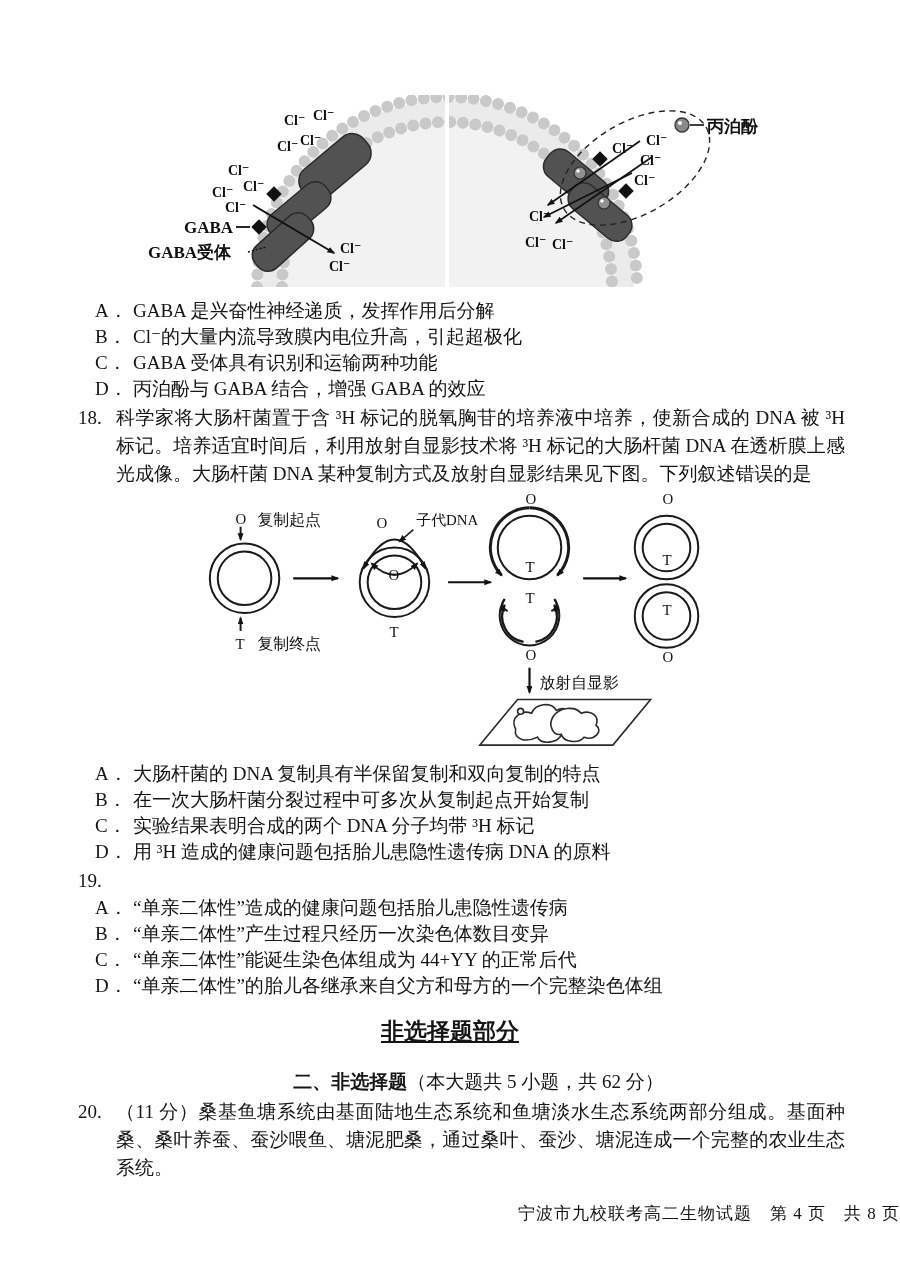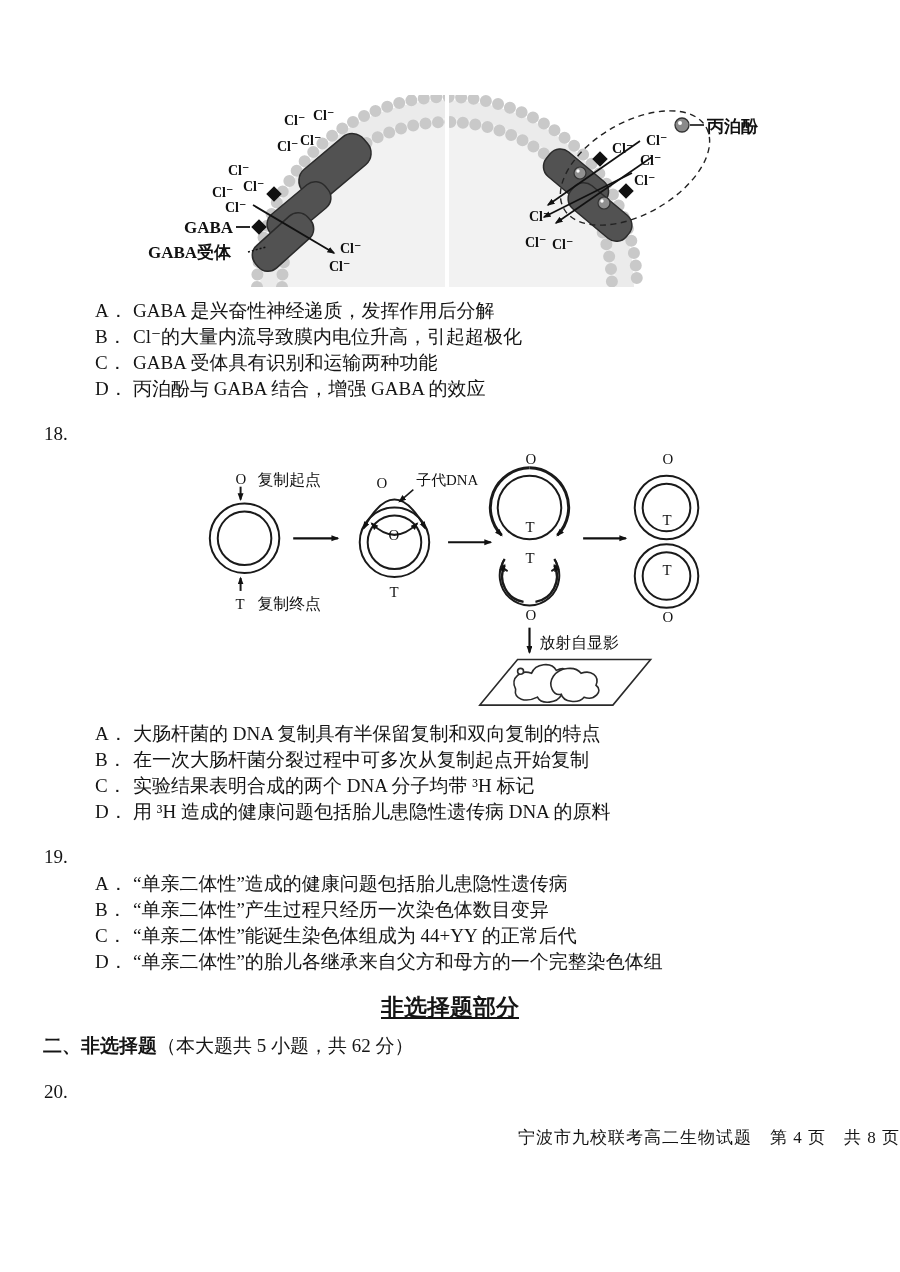--- a/index.html
+++ b/index.html
@@ -10,25 +10,25 @@
     font-family:"Liberation Serif","DejaVu Serif",serif;
     font-size:19px;
   }
   .fig1-wrap { margin:95px 0 6px 148px; }
   .fig2-wrap { margin:2px 0 4px 182px; }
   svg text { font-family:"Liberation Serif","DejaVu Serif",serif; }
   .opts { margin-left:95px; margin-right:55px; }
   .opt  { display:flex; line-height:26px; }
   .opt .lab { flex:0 0 38px; }
   .opt .txt { flex:1; }
-  .qrow { display:flex; padding-left:44px; margin-top:18px; }
+  .qrow { display:flex; padding-left:78px; margin-top:2px; }
   .qnum { flex:0 0 38px; line-height:28px; }
   .qbody { flex:1; margin-right:55px; line-height:28px; text-align:justify; }
   .section-title { text-align:center; font-weight:bold; font-size:23px; margin-top:17px; line-height:32px;text-decoration:underline; }
-  .sec2 { padding-left:43px; margin-top:8px; line-height:28px; }
+  .sec2 { padding-left:57px; margin-top:20px; line-height:28px;text-align:center; }
   .sec2 .hd { font-weight:bold; }
   .footer { text-align:right; font-size:17px; margin-top:20px; letter-spacing:1px; }
 </style>
 </head>
 <body>
 
 <div class="fig1-wrap">
 <svg width="660" height="192" viewBox="0 0 660 192">
   <defs>
     <marker id="m1" markerWidth="9" markerHeight="8" refX="6.5" refY="3" orient="auto" markerUnits="userSpaceOnUse">
@@ -151,20 +151,21 @@
       <span class="txt">GABA 受体具有识别和运输两种功能</span>
     </div>
   <div class="opt">
       <span class="lab">D．</span>
       <span class="txt">丙泊酚与 GABA 结合，增强 GABA 的效应</span>
     </div>
 </div>
 
 <div class="qrow">
   <div class="qnum">18.</div>
+  <div class="qbody">科学家将大肠杆菌置于含 ³H 标记的脱氧胸苷的培养液中培养，使新合成的 DNA 被 ³H 标记。培养适宜时间后，利用放射自显影技术将 ³H 标记的大肠杆菌 DNA 在透析膜上感光成像。大肠杆菌 DNA 某种复制方式及放射自显影结果见下图。下列叙述错误的是</div>
 </div>
 
 <div class="fig2-wrap">
 <svg width="556" height="262" viewBox="0 0 560 262">
   <defs>
     <marker id="m2" markerWidth="9" markerHeight="8" refX="6.5" refY="3" orient="auto-start-reverse" markerUnits="userSpaceOnUse">
       <path d="M0,0 L8,3 L0,6 Z" fill="#111"></path>
     </marker>
     <marker id="m3" markerWidth="9" markerHeight="8" refX="6.5" refY="3" orient="auto" markerUnits="userSpaceOnUse">
       <path d="M0,0 L8,3 L0,6 Z" fill="#111"></path>
@@ -279,15 +280,16 @@
 </div>
 
 <div class="section-title">非选择题部分</div>
 
 <div class="sec2">
   <span class="hd">二、非选择题</span><span>（本大题共 5 小题，共 62 分）</span>
 </div>
 
 <div class="qrow">
   <div class="qnum">20.</div>
+  <div class="qbody"><span>（11 分）</span><span>桑基鱼塘系统由基面陆地生态系统和鱼塘淡水生态系统两部分组成。基面种桑、桑叶养蚕、蚕沙喂鱼、塘泥肥桑，通过桑叶、蚕沙、塘泥连成一个完整的农业生态系统。</span></div>
 </div>
 
 <div class="footer">宁波市九校联考高二生物试题　第 4 页　共 8 页</div>
 
 </body></html>

